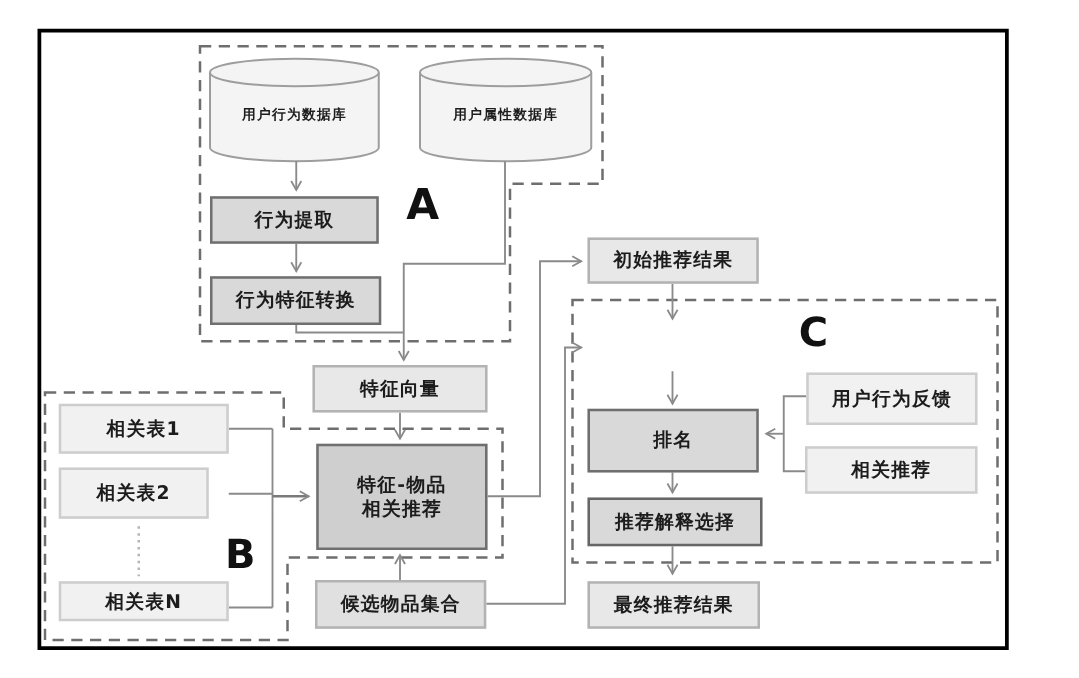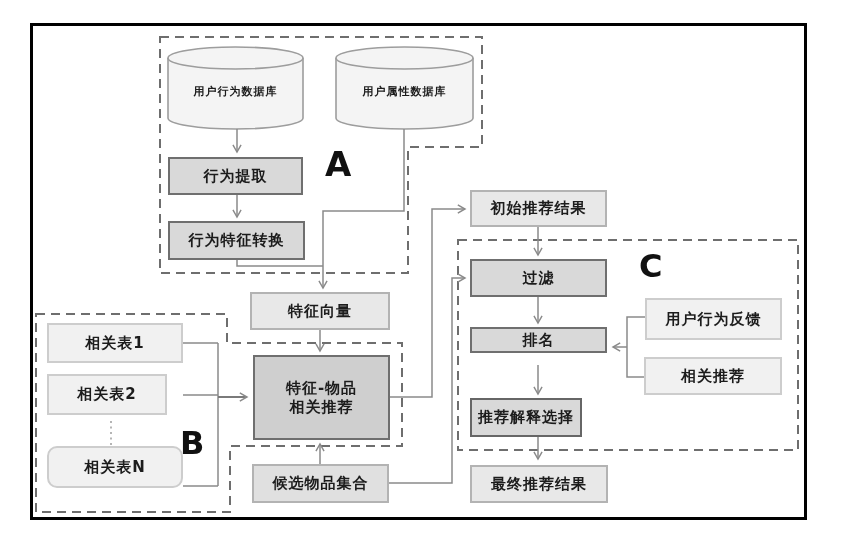--- a/index.html
+++ b/index.html
@@ -103,40 +103,37 @@
   <div class="node box-cand" style="left:252px;top:464px;width:137px;height:39px;">
     <span>候选物品集合</span>
   </div>
 
   <div class="node box-lightest" style="left:47px;top:323px;width:136px;height:40px;">
     <span>相关表1</span>
   </div>
   <div class="node box-lightest" style="left:47px;top:374px;width:120px;height:41px;">
     <span>相关表2</span>
   </div>
-  <div class="node box-lightest" style="left:47px;top:446px;width:136px;height:42px;border-radius:10px;">
+  <div class="node box-lightest" style="left:47px;top:465px;width:136px;height:32px;">
     <span>相关表N</span>
   </div>
 
   <div class="node box-light" style="left:470px;top:190px;width:137px;height:37px;">
     <span>初始推荐结果</span>
   </div>
-  <div class="node box-medium" style="left:470px;top:259px;width:137px;height:38px;">
-    <span>过滤</span>
-  </div>
-  <div class="node box-medium" style="left:470px;top:327px;width:137px;height:26px;">
+  <div class="node box-medium" style="left:470px;top:327px;width:137px;height:51px;">
     <span>排名</span>
   </div>
   <div class="node box-lightest" style="left:645px;top:298px;width:137px;height:42px;">
     <span>用户行为反馈</span>
   </div>
   <div class="node box-lightest" style="left:644px;top:357px;width:138px;height:38px;">
     <span>相关推荐</span>
   </div>
-  <div class="node box-medium" style="left:470px;top:398px;width:112px;height:39px;border-color:#666;">
+  <div class="node box-medium" style="left:470px;top:398px;width:140px;height:39px;border-color:#666;">
     <span>推荐解释选择</span>
   </div>
   <div class="node box-light" style="left:470px;top:465px;width:138px;height:38px;">
     <span>最终推荐结果</span>
   </div>
 
   <div class="section-label" style="left:325px;top:144px;font-size:34px;">A</div>
   <div class="section-label" style="left:180px;top:424px;font-size:32px;">B</div>
   <div class="section-label" style="left:639px;top:247px;font-size:32px;">C</div>
 

